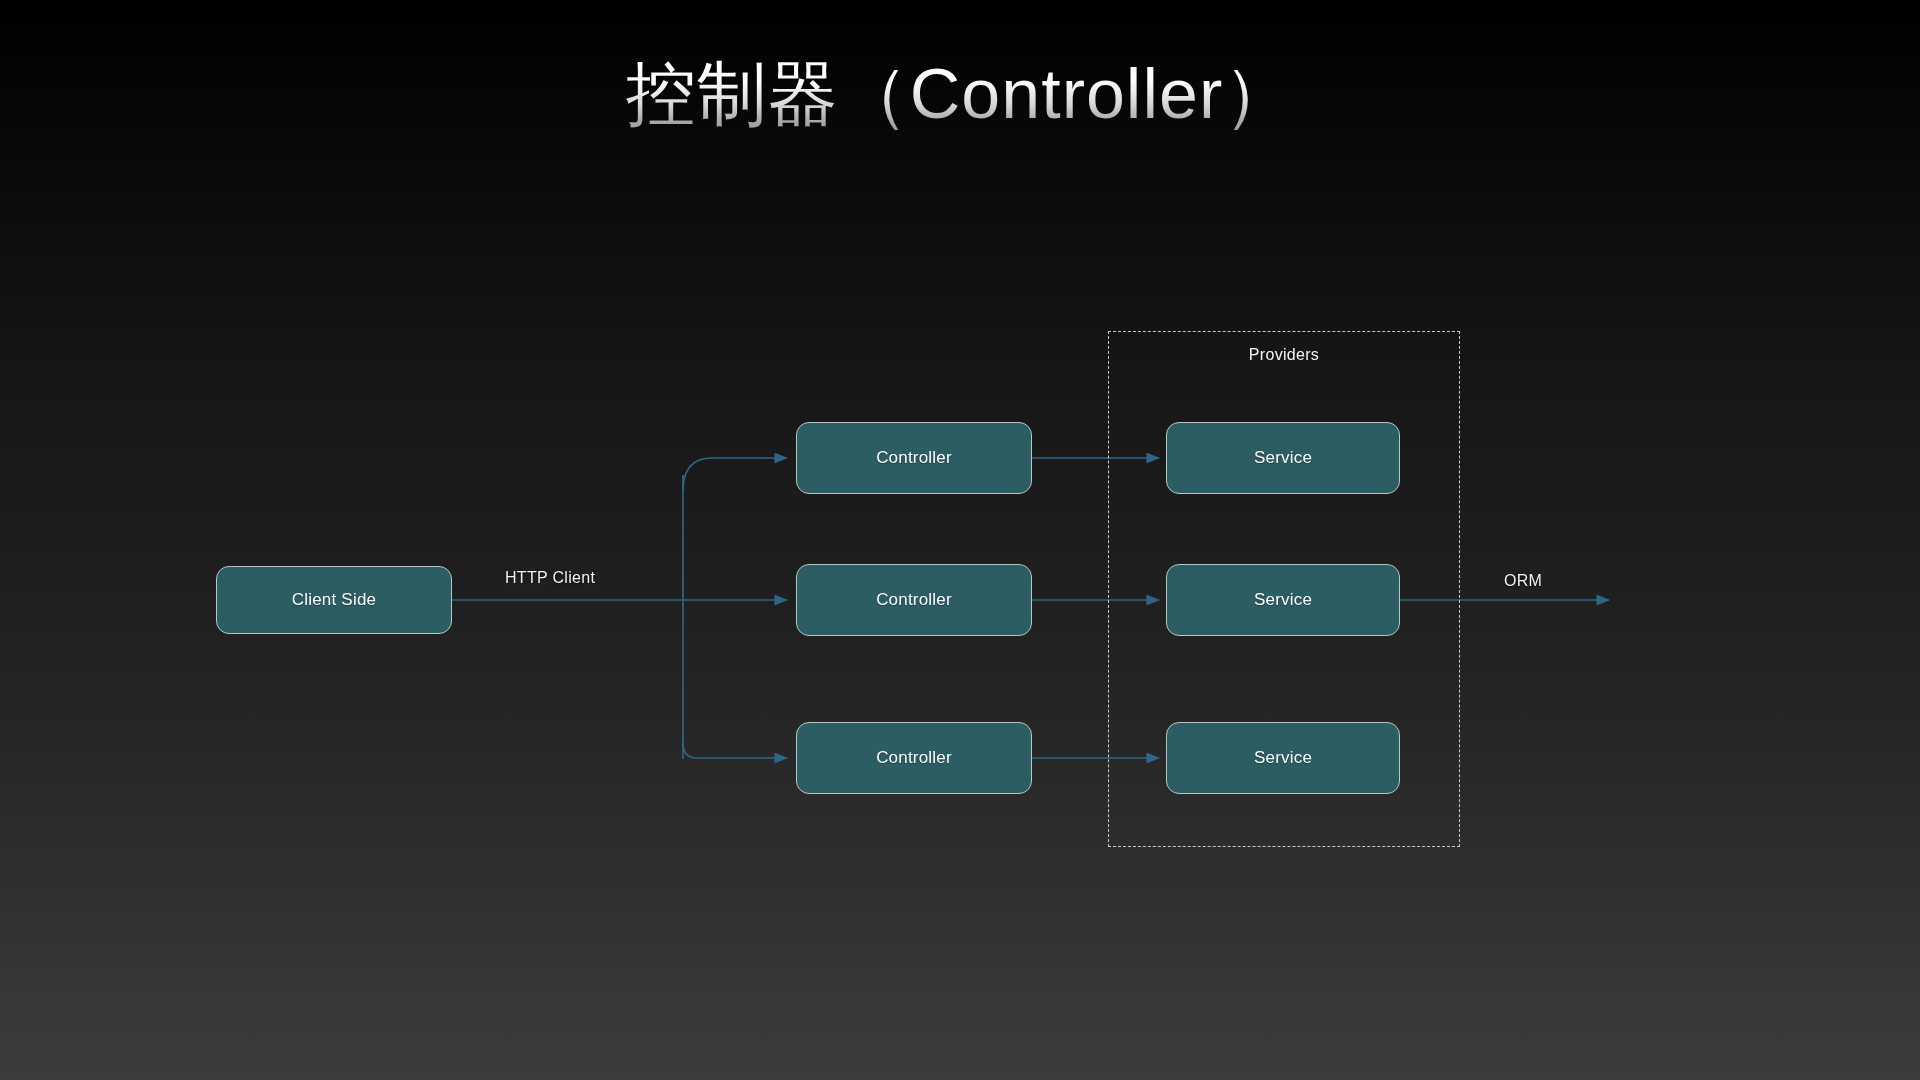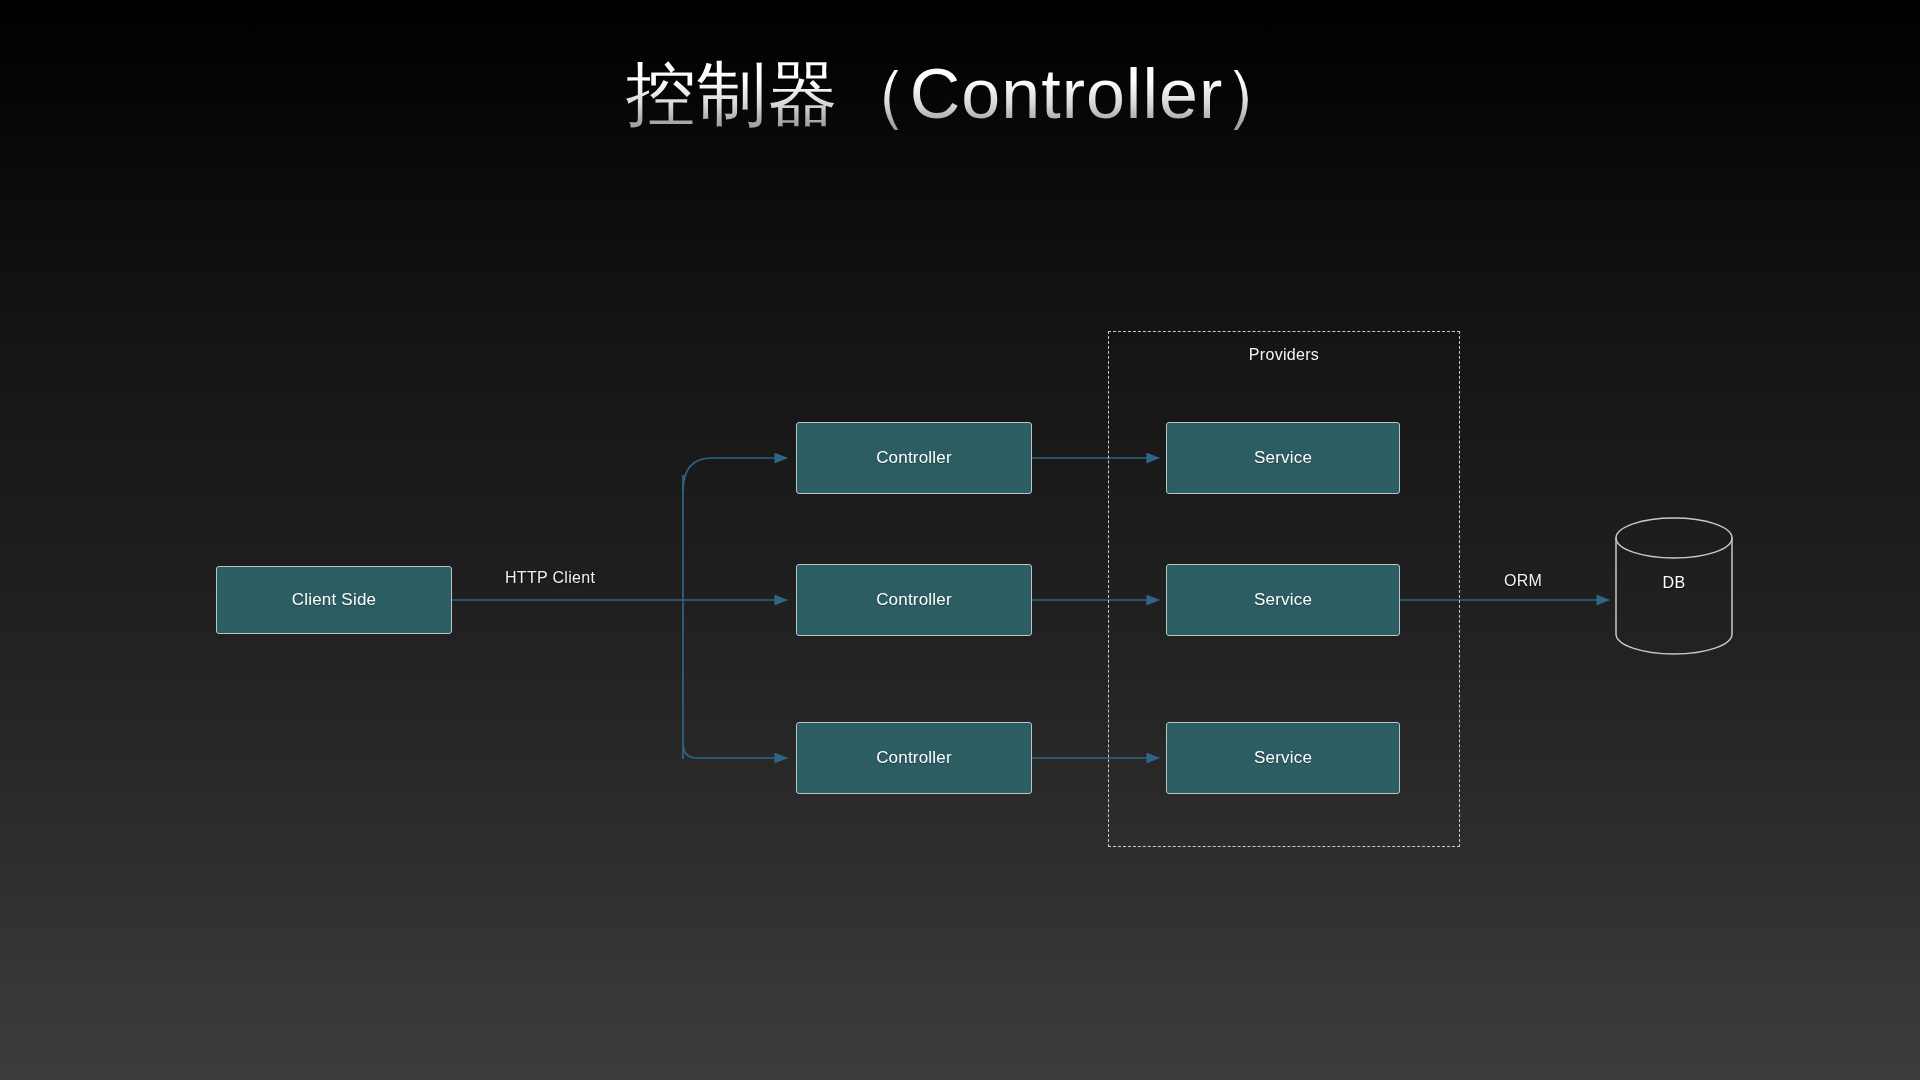--- a/index.html
+++ b/index.html
@@ -61,21 +61,21 @@
     position: absolute;
     left: 0;
     top: 0;
     width: 1920px;
     height: 1080px;
   }
   
   .node {
     position: absolute;
     box-sizing: border-box;
-    border-radius: 3px;
+    border-radius: 13px;
     border: 1.4px solid #b8c4c6;
     background: #2c5d63;
     color: #ffffff;
     display: flex;
     align-items: center;
     justify-content: center;
     font-size: 17px;
     letter-spacing: 0.2px;
     text-shadow: 0 1px 1px rgba(0,0,0,0.35);
   }
@@ -182,28 +182,19 @@
     </div>
 
     <div class="node" style="left:1166px; top:560px; width:234px; height:72px;">
       <span>Service</span>
     </div>
 
     <div class="node" style="left:1166px; top:718px; width:234px; height:72px;">
       <span>Service</span>
     </div>
 
-    <div id="db-node" style="left:1614px; top:512px; width:120px; height:140px;">
-      <svg width="120" height="140" viewBox="0 0 120 140" xmlns="http://www.w3.org/2000/svg">
-        <path d="M2,22 L2,118" stroke="#c9c9c9" stroke-width="1.5" fill="none"></path>
-        <path d="M118,22 L118,118" stroke="#c9c9c9" stroke-width="1.5" fill="none"></path>
-        <ellipse cx="60" cy="22" rx="58" ry="20" stroke="#c9c9c9" stroke-width="1.5" fill="none"></ellipse>
-        <path d="M2,118 A58,20 0 0 0 118,118" stroke="#c9c9c9" stroke-width="1.5" fill="none"></path>
-      </svg>
-      <div id="db-label" style="top:58px;">DB</div>
-    </div>
 
     <div class="edge-label" style="left:505px; top:565px;">HTTP Client</div>
 
     <div class="edge-label" style="left:1504px; top:568px;">ORM</div>
 
   </div>
 </div>
 
 </body></html>

